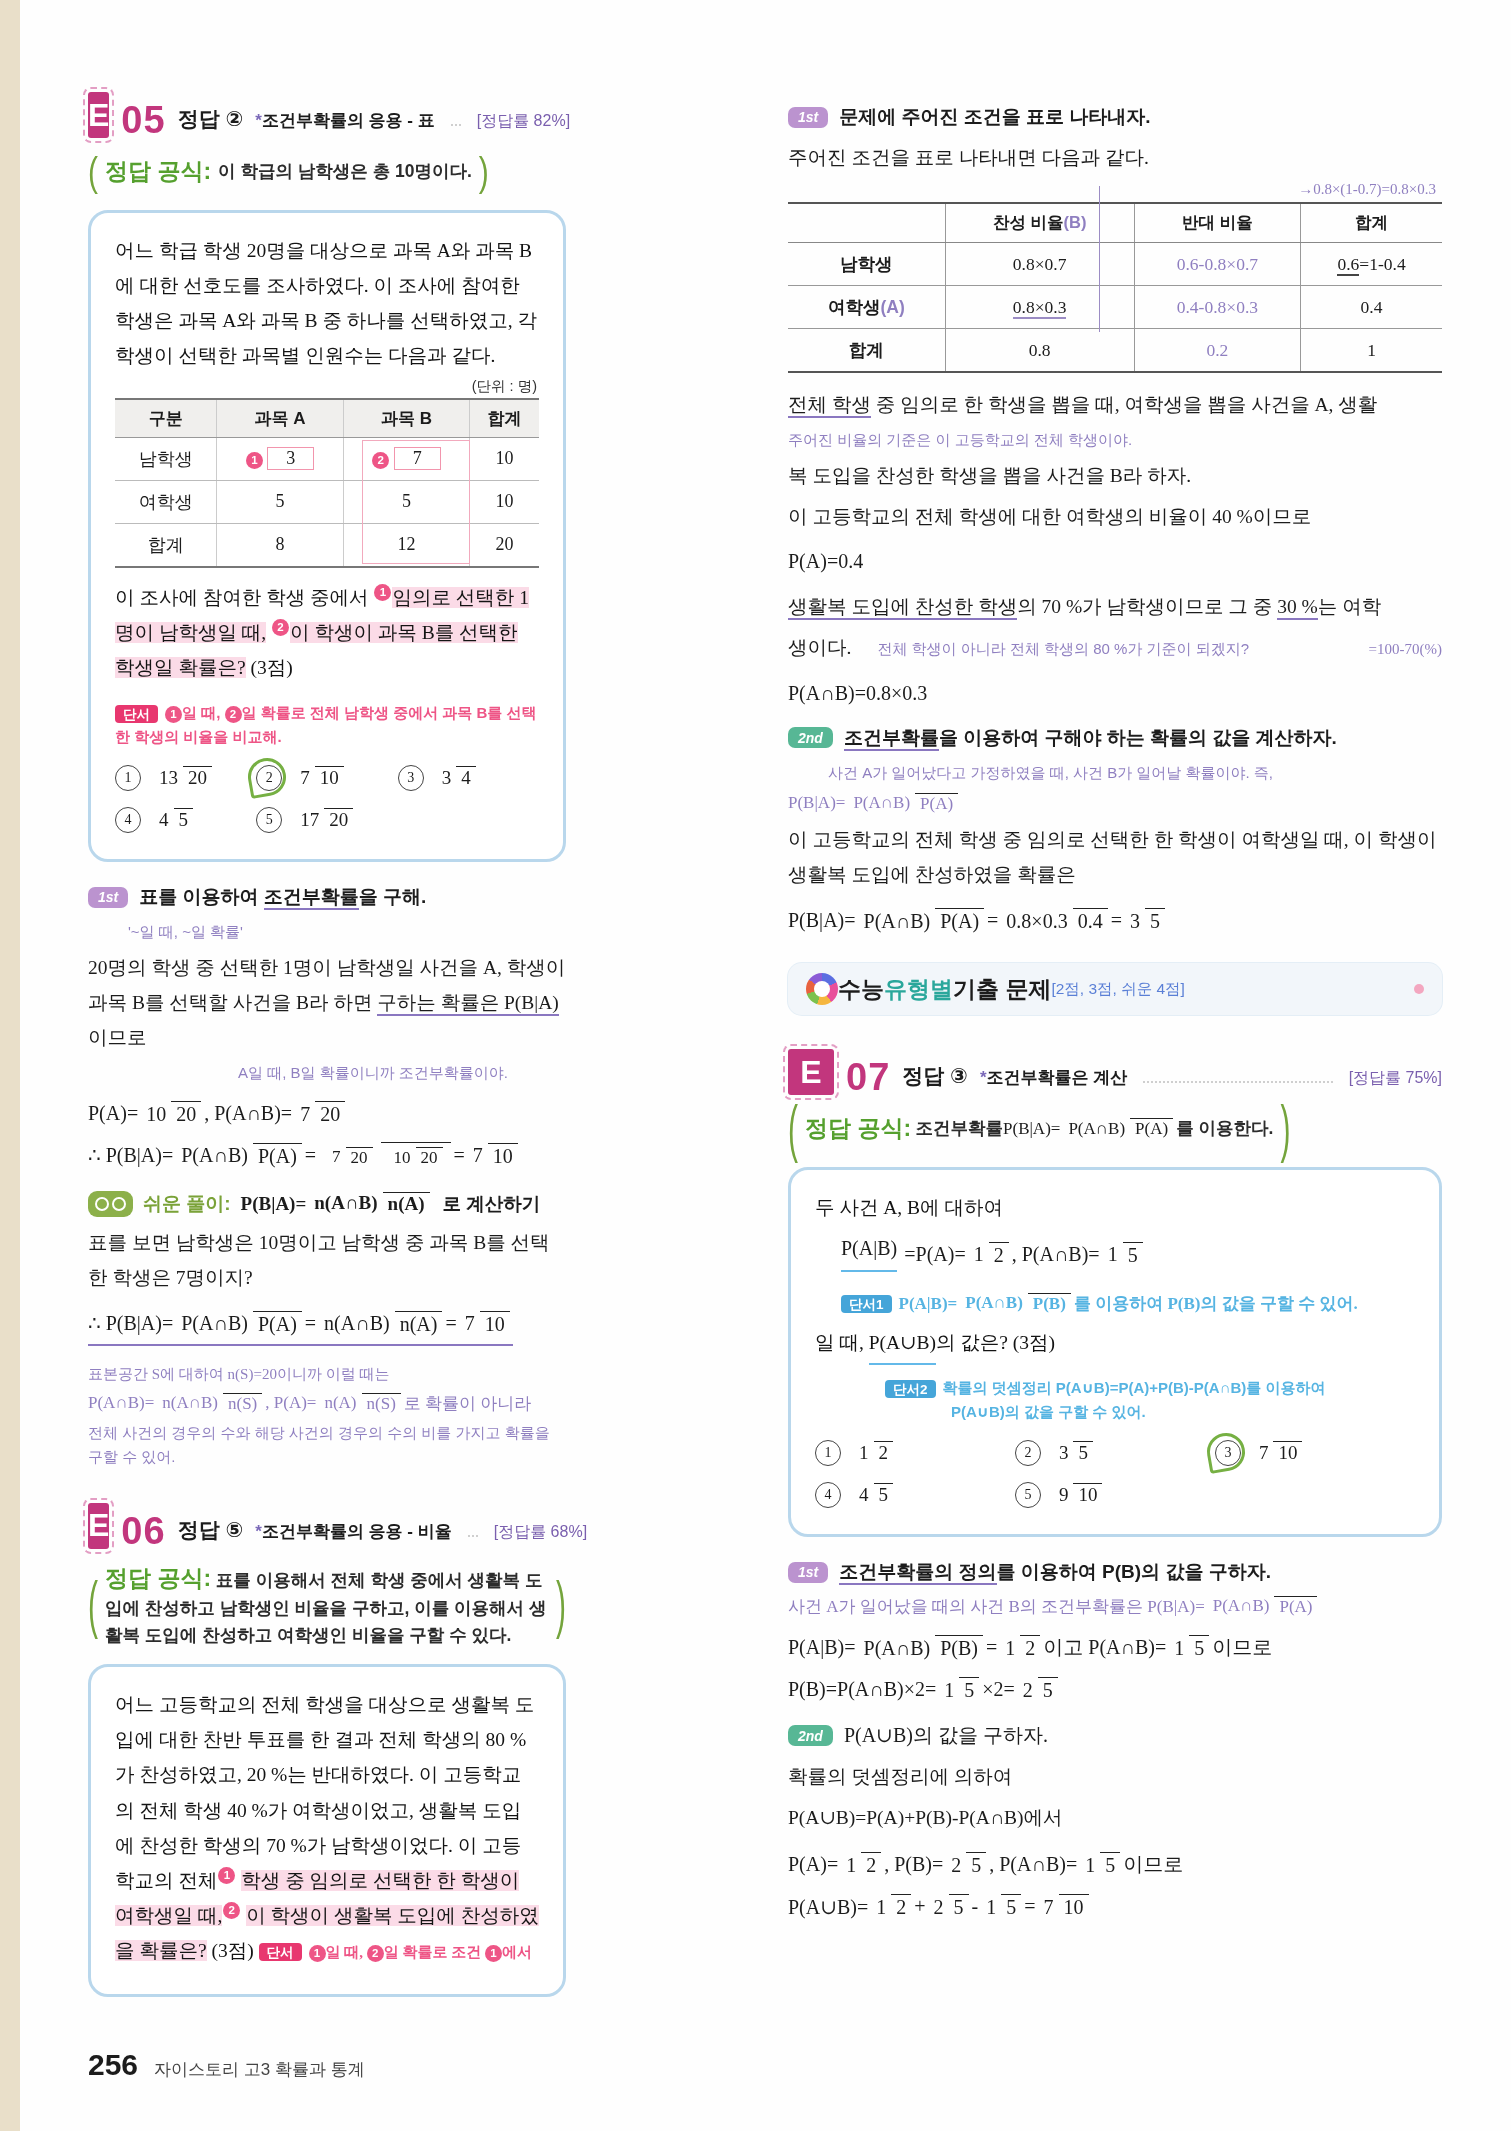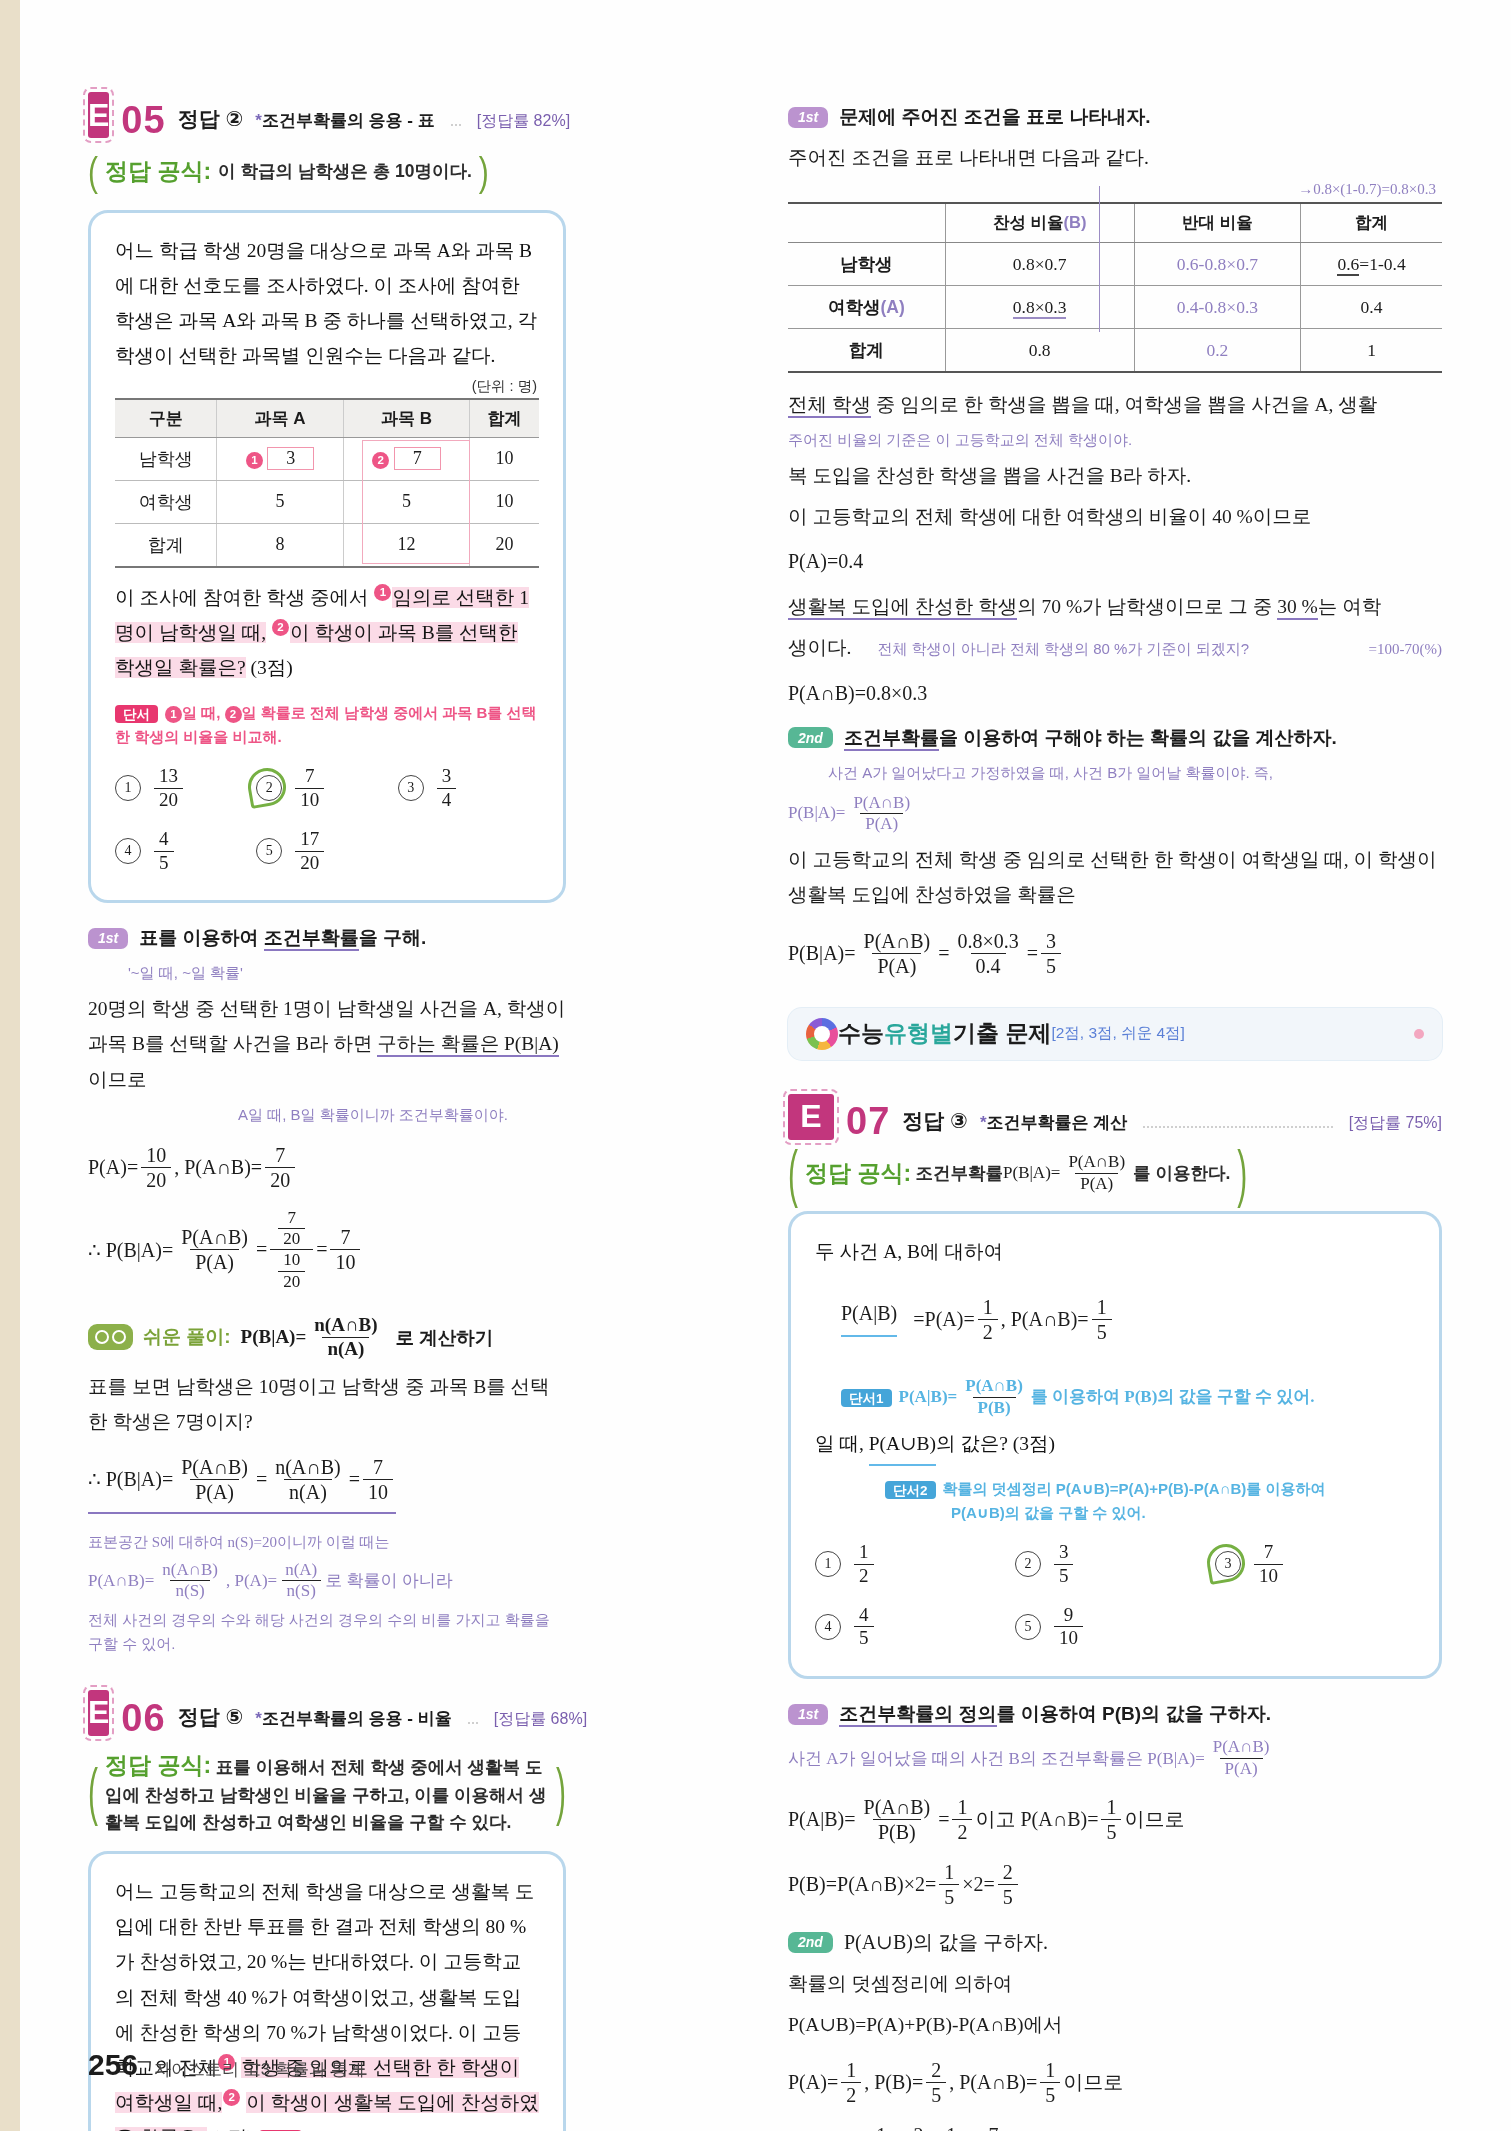--- a/index.html
+++ b/index.html
@@ -64,21 +64,21 @@
   .bluetext{color:#56b4e2;font-weight:600}
 
   
   .choices{display:flex;margin-top:16px}
   .choice{width:33.33%;display:flex;align-items:center;gap:10px;font-size:19px;font-family:"Liberation Serif","DejaVu Serif",serif}
   .cnum{width:24px;height:24px;border:1.2px solid #444;border-radius:50%;display:inline-flex;align-items:center;justify-content:center;font-size:14px;flex:none;background:#fff}
   .ansmark{position:relative}
   .ansmark::before{content:"";position:absolute;width:32px;height:32px;border:3px solid #76b043;border-radius:50% 50% 50% 10%;left:-8px;top:-7px;transform:rotate(-10deg)}
 
   
-  .frac{display:inline-flex;flex-direction:column;align-items:center;vertical-align:middle;margin:0 3px;line-height:1.2;text-align:center}
+  .frac{display:inline-flex;flex-direction:row;align-items:center;vertical-align:middle;margin:0 3px;line-height:1.2;text-align:center}
   .frac .den{border-top:1.3px solid #222}
   .frac .num,.frac .den{padding:0 5px}
   .frac .frac{font-size:.85em}
   .mline{font-family:"Liberation Serif","DejaVu Serif",serif;font-size:20px;margin:16px 0;display:flex;align-items:center;flex-wrap:wrap;row-gap:6px}
   .mline.small{font-size:17px;margin:8px 0}
 
   
   .steprow{display:flex;align-items:center;gap:11px;margin:20px 0 10px;font-size:19px;font-weight:bold}
   .stepbadge{background:#bb93cf;color:#fff;border-radius:7px;padding:2.5px 10px;font-size:14px;font-weight:bold;font-style:italic;flex:none}
   .stepbadge.green{background:#57b795}
@@ -470,21 +470,21 @@
     </span>
     <span class="fbr tall">)</span>
   </div>
 
   <div class="pbox">
     <div class="ptext serif">두 사건 A, B에 대하여</div>
     <div class="mline" style="margin:10px 0 6px 26px">
       <span class="ulb mline" style="margin:0">
           <span>P(A|B)</span>
         </span>
-        <span class="mline" style="margin:16px">
+        <span class="mline" style="margin:7px">
           <span>=P(A)=</span>
           <span class="frac">
             <span class="num">1</span>
             <span class="den">2</span>
           </span>
           <span>, P(A∩B)=</span>
           <span class="frac">
             <span class="num">1</span>
             <span class="den">5</span>
           </span>

